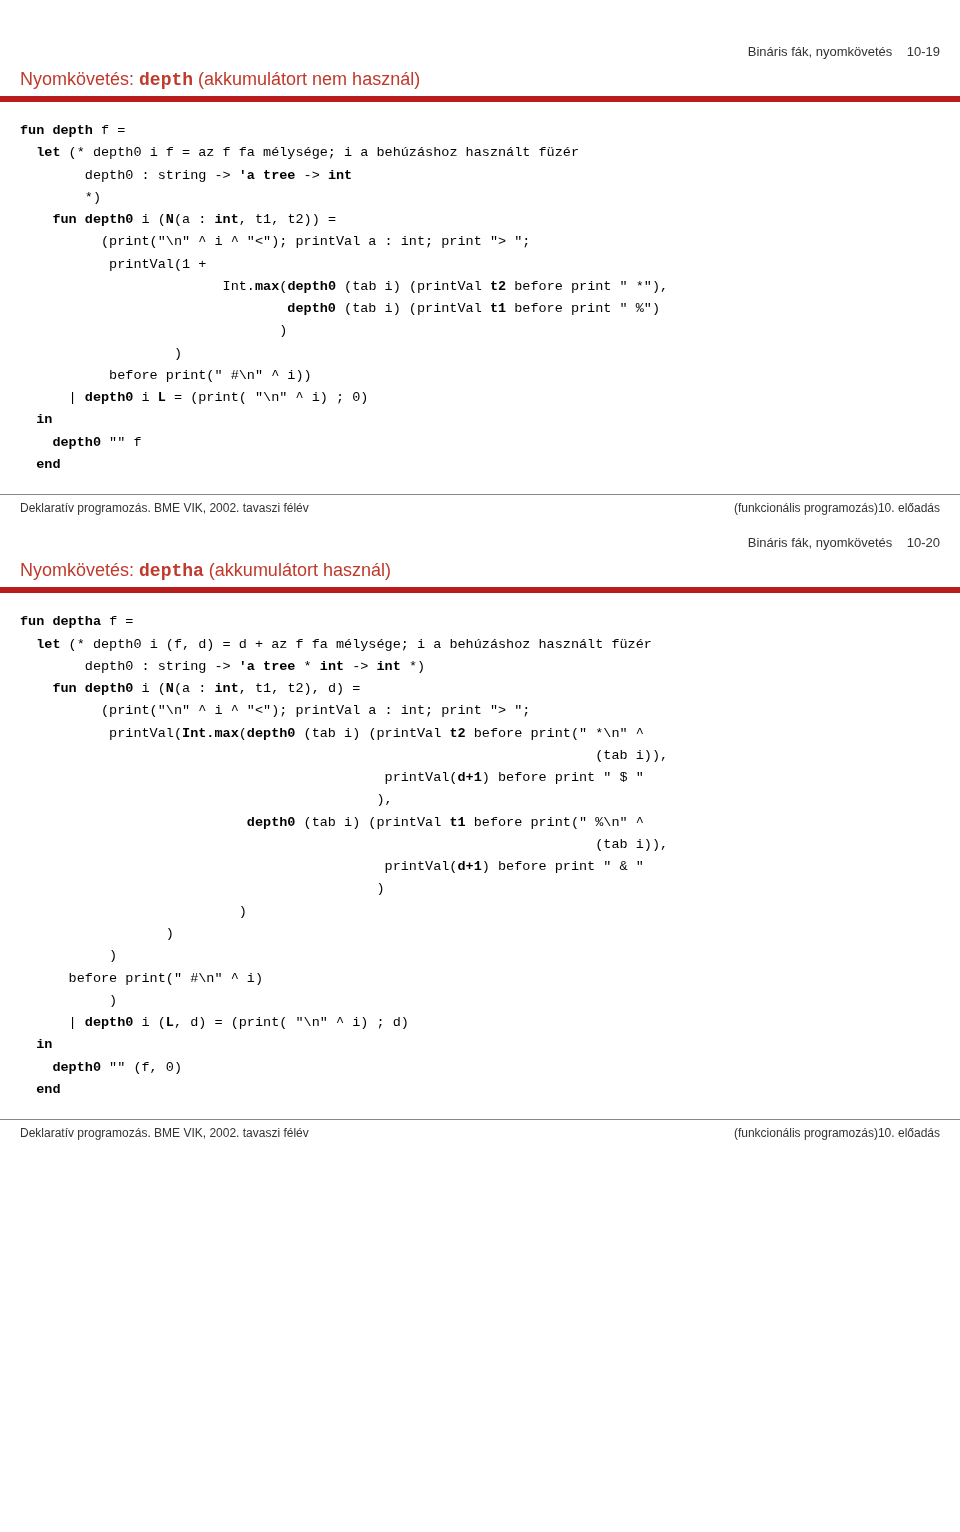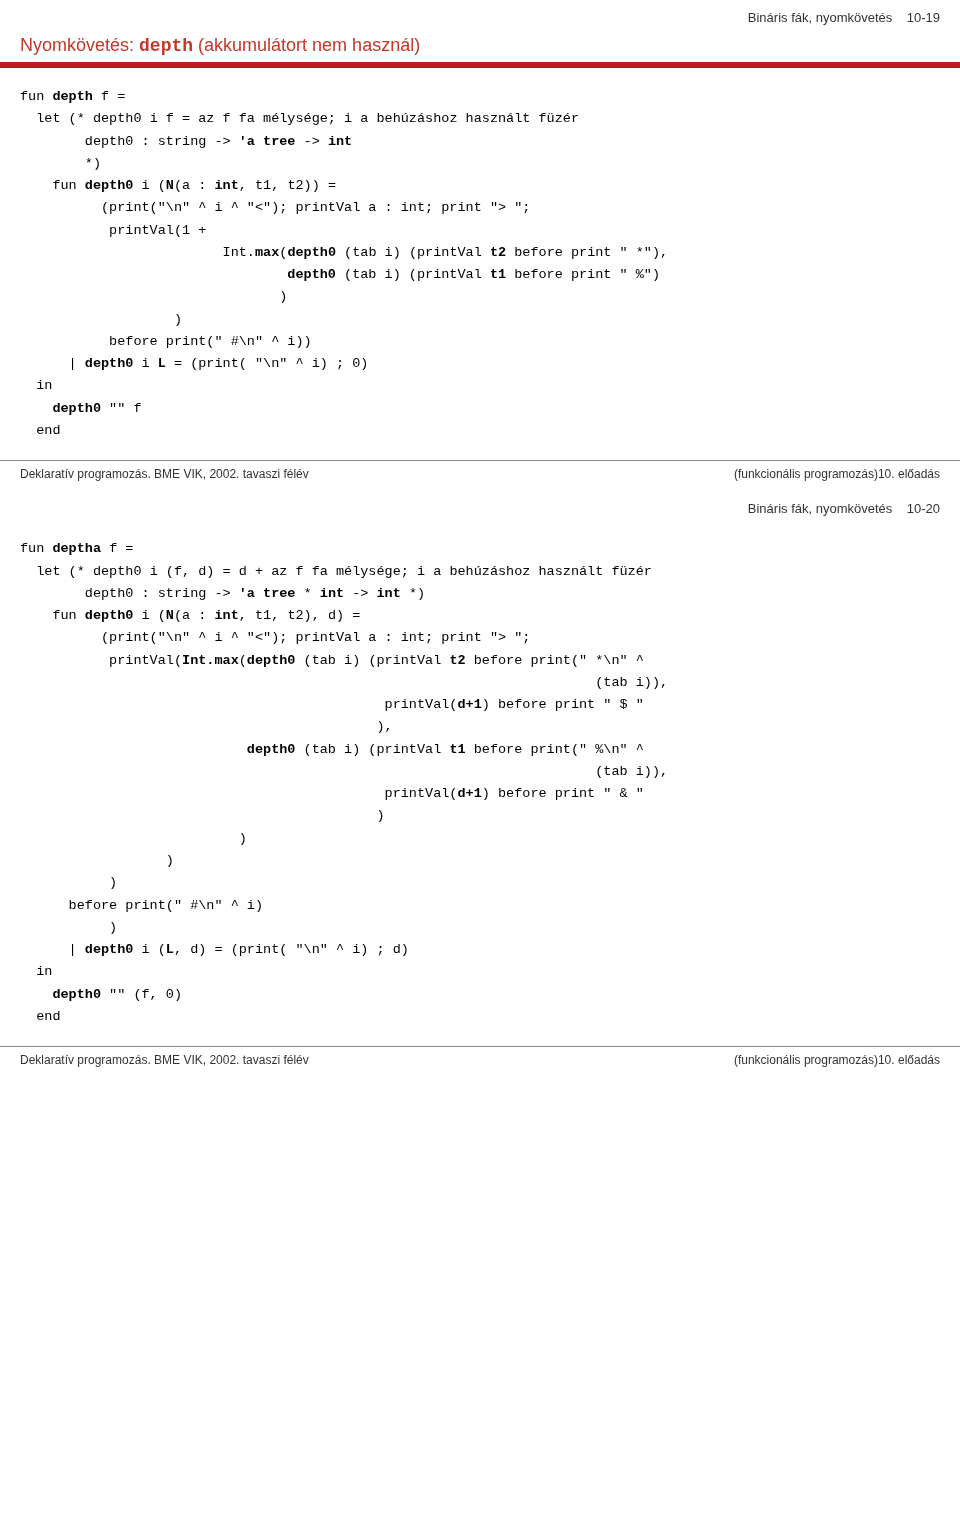--- a/index.html
+++ b/index.html
@@ -10,20 +10,21 @@
     body {
       background: #ffffff;
       font-family: Arial, sans-serif;
       width: 960px;
       min-height: 1532px;
       position: relative;
     }
     .page {
       width: 960px;
       background: #fff;
+      margin-top: 34px;
     }
     
     .top-header {
       display: flex;
       justify-content: flex-end;
       align-items: flex-start;
       padding: 10px 20px 4px 20px;
     }
     .top-header-title {
       font-size: 13px;
@@ -45,21 +46,21 @@
     }
     .code-block {
       padding: 18px 20px 18px 20px;
       font-family: 'Courier New', Courier, monospace;
       font-size: 13.5px;
       line-height: 1.65;
       color: #000;
       white-space: pre;
     }
     .code-block .kw {
-      font-weight: normal;
+      font-weight: bold;
     }
     .code-block .bold {
       font-weight: bold;
     }
     .footer {
       display: flex;
       justify-content: space-between;
       padding: 6px 20px;
       font-size: 12px;
       color: #333;
@@ -121,20 +122,23 @@
 </div>
 
 <div class="page page2">
 
   <div class="page2-header">
     <span class="page2-header-title">
       <span>Bináris fák, nyomkövetés</span>&nbsp;&nbsp;&nbsp;&nbsp;<span>10-20</span>
     </span>
   </div>
 
+  <div class="section-heading">
+    <h2>Nyomkövetés: <code>deptha</code> (akkumulátort használ)</h2>
+  </div>
 
   <div class="code-block"><span class="kw">fun</span> <span class="bold">deptha</span> f =
   <span class="kw">let</span> (* depth0 i (f, d) = d + az f fa mélysége; i a behúzáshoz használt füzér
         depth0 : string -&gt; <span class="bold">'a</span> <span class="bold">tree</span> * <span class="bold">int</span> -&gt; <span class="bold">int</span> *)
     <span class="kw">fun</span> <span class="bold">depth0</span> i (<span class="bold">N</span>(a : <span class="bold">int</span>, t1, t2), d) =
           (print("\n" ^ i ^ "&lt;"); printVal a : int; print "&gt; ";
            printVal(<span class="bold">Int.max</span>(<span class="bold">depth0</span> (tab i) (printVal <span class="bold">t2</span> before print(" *\n" ^
                                                                        (tab i)),
                                              printVal(<span class="bold">d+1</span>) before print " $ "
                                             ),

